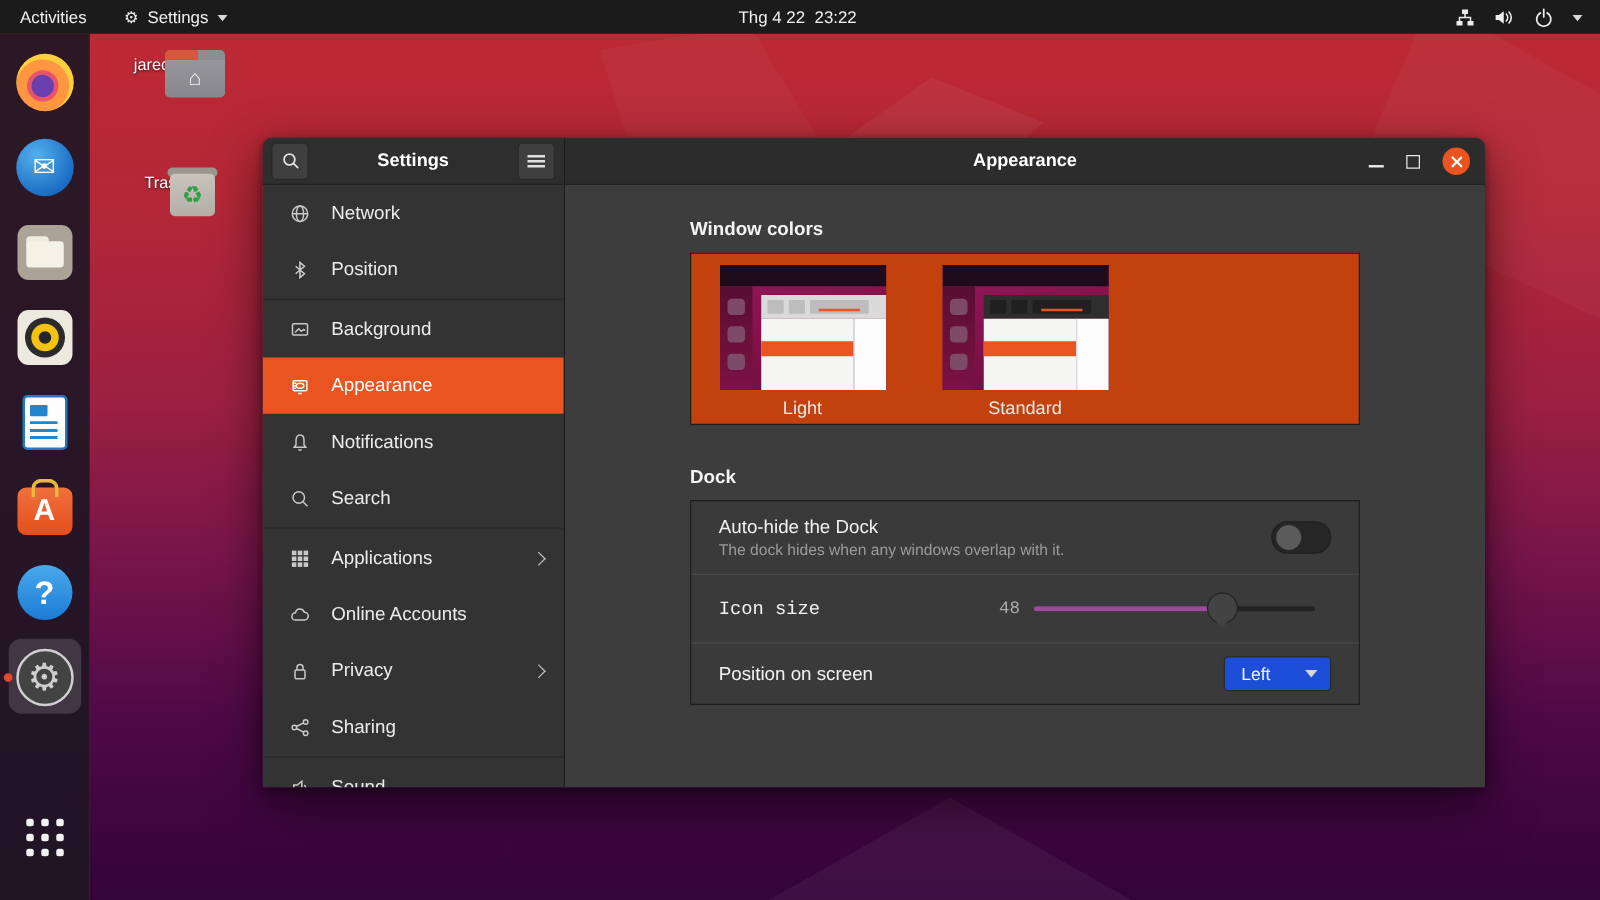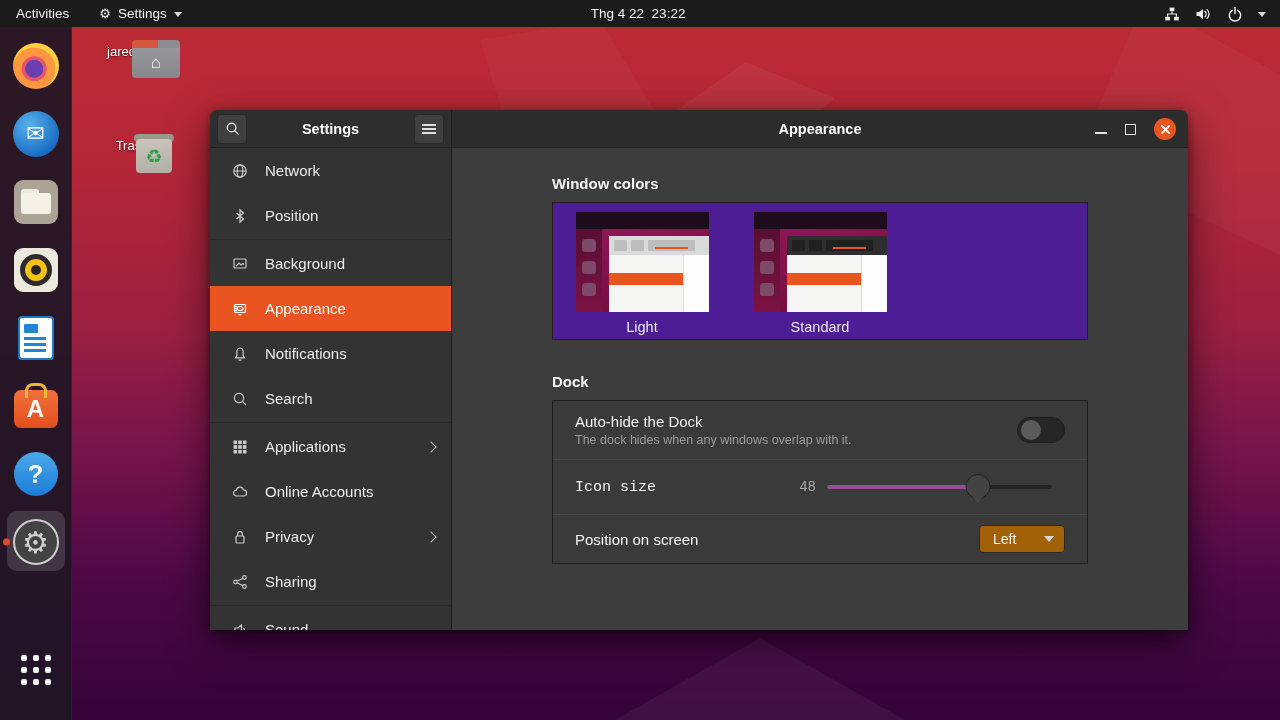--- a/index.html
+++ b/index.html
@@ -115,21 +115,21 @@
   .win-ctrls { position:absolute; right:12px; top:0; height:38px; display:flex; align-items:center; gap:18px; }
   .wc-min { width:12px; height:1.6px; background:#e6e6e6; margin-top:8px; }
   .wc-max { width:11px; height:11px; border:1.6px solid #e6e6e6; }
   .wc-close { width:22px; height:22px; border-radius:50%; background:#E95420; display:flex; align-items:center;
     justify-content:center; }
   .wc-close svg { display:block; }
 
   .panel { flex:1; overflow:hidden; }
   .panel-inner { width:536px; margin:0 auto; padding-top:27px; }
   .sec-heading { color:#f4f4f4; font-weight:bold; font-size:15px; margin-bottom:10px; }
-  .themes-box { border:1px solid #1e1e1e; height:138px; display:flex; padding:0; background:#4c1d95; margin-bottom:33px; }
+  .themes-box { border:1px solid #1e1e1e; height:138px; display:flex; padding:0; background:#c2410c; margin-bottom:33px; }
   .theme-cell { width:178px; height:136px; display:flex; flex-direction:column; align-items:center; padding-top:9px; }
   .theme-cell .t-label { margin-top:7px; font-size:14.5px; color:#eaeaea; }
   .theme-cell.selected { background:#E95420; border-radius:5px; box-shadow:inset 0 0 0 1px #bf4517; }
   .theme-cell.selected .t-label { color:#fff; }
 
   .thumb { width:133px; height:100px; position:relative; overflow:hidden;
     background:linear-gradient(165deg,#911656 15%,#811049 55%,#690f40); flex:none; }
   .thumb .strip { position:absolute; top:0; left:0; right:0; height:17px; background:#1e0c1d; }
   .thumb .tdock { position:absolute; top:17px; left:0; width:26px; bottom:0;
     background:linear-gradient(180deg,#580e33,#7c1244); }
@@ -165,21 +165,21 @@
   .is-label { color:#f2f2f2; font-size:15px; }
   .is-value { margin-left:auto; color:#ababab; font-size:14px; margin-right:11px; }
   .slider { position:relative; width:225px; height:26px; flex:none; }
   .slider .track { position:absolute; top:11px; left:0; right:0; height:4px; border-radius:2px; background:#232323; }
   .slider .fill { position:absolute; top:11px; left:0; height:4px; border-radius:2px 0 0 2px; background:#9B4B9B; }
   .slider .handle { position:absolute; top:0; transform:translateX(-50%); width:25px; height:25px; border-radius:50%;
     background:#434343; border:1px solid #232323; }
   .slider .handle::after { content:""; position:absolute; left:50%; bottom:-5px; transform:translateX(-50%);
     width:11px; height:7px; background:#434343; clip-path:polygon(50% 100%, 0 0, 100% 0); }
   .pos-label { color:#f2f2f2; font-size:15px; }
-  .dropdown { margin-left:auto; width:86px; height:28px; border-radius:4px; background:#a16207;
+  .dropdown { margin-left:auto; width:86px; height:28px; border-radius:4px; background:#1d4ed8;
     border:1px solid #2a2a2a; display:flex; align-items:center; padding:0 10px 0 13px; }
   .dropdown .dd-val { color:#f2f2f2; font-size:14px; }
   .dropdown .dd-arrow { margin-left:auto; width:0; height:0; border-left:5px solid transparent;
     border-right:5px solid transparent; border-top:6px solid #d6d6d6; }
 </style>
 </head>
 <body>
 
 <div class="stage">
   <div class="wallpaper">

